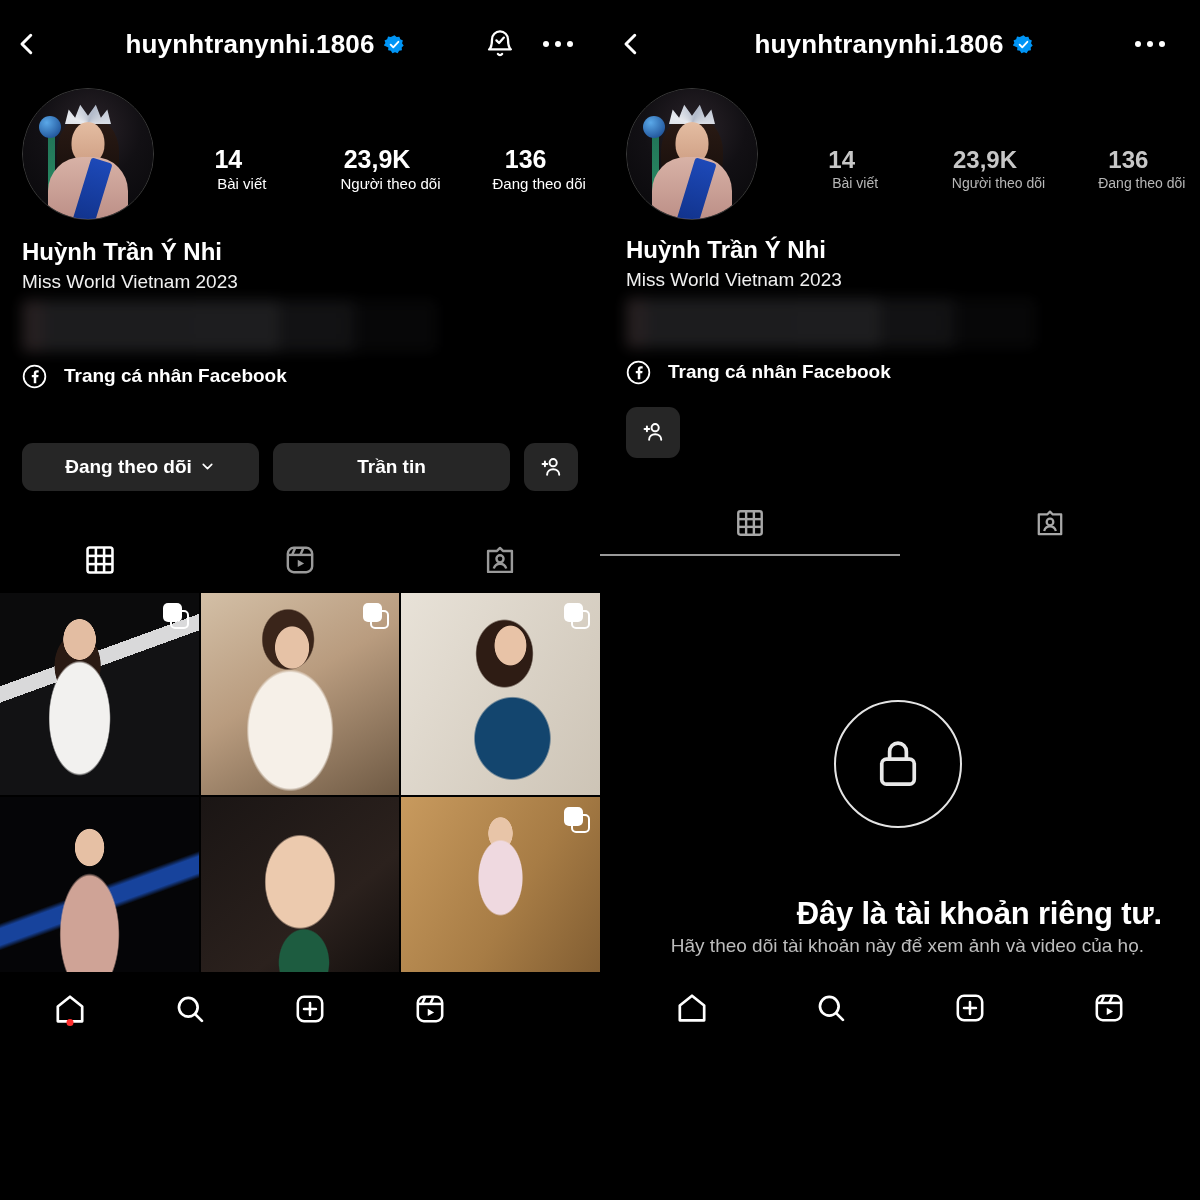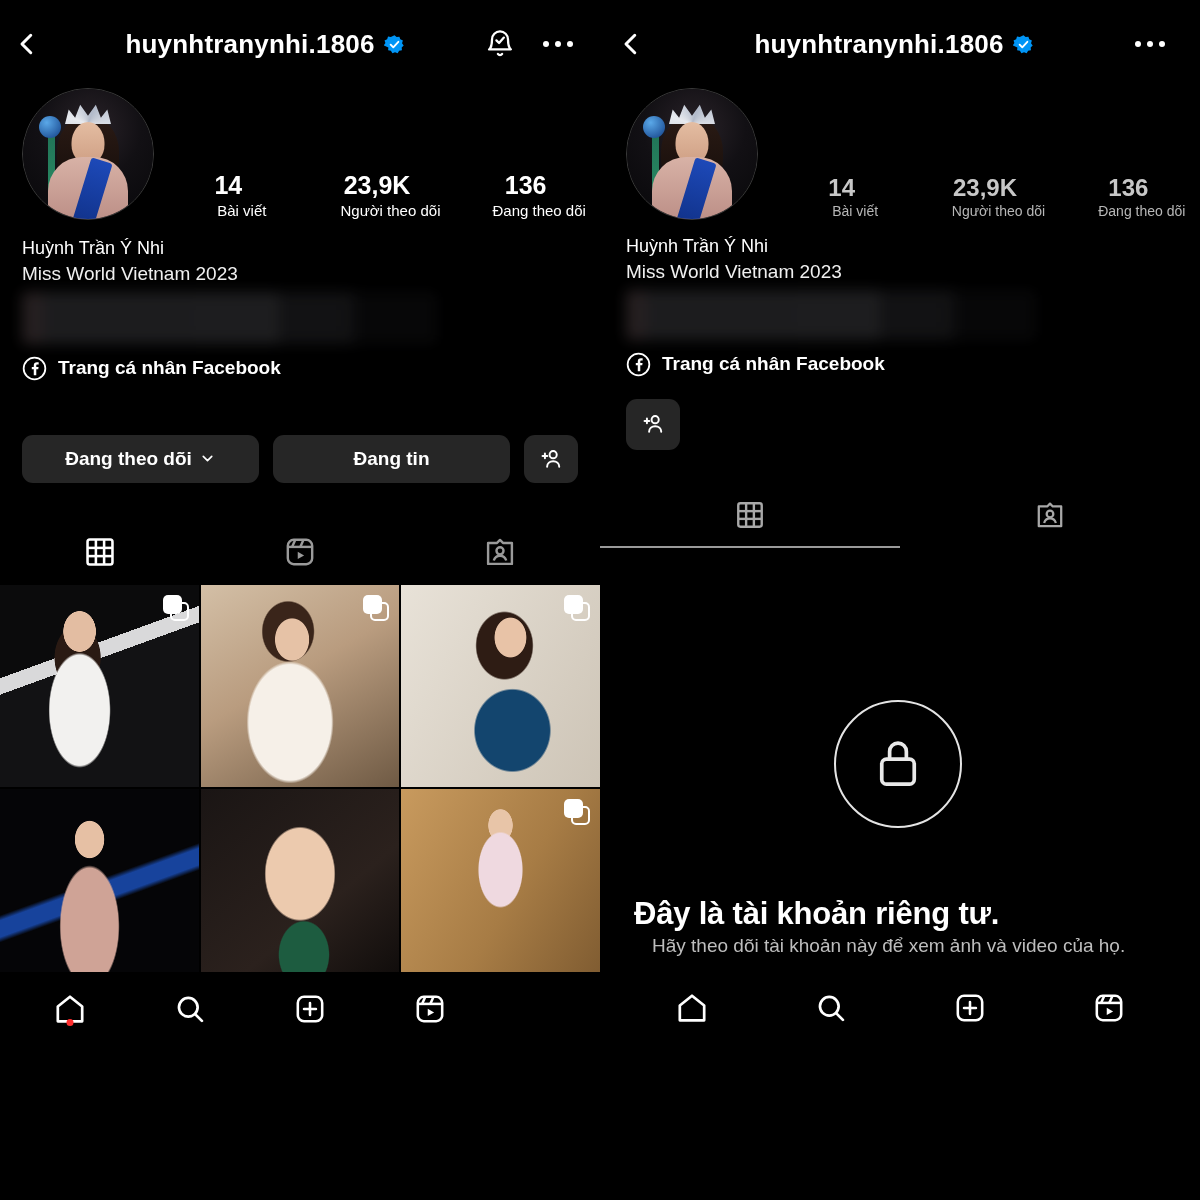--- a/index.html
+++ b/index.html
@@ -18,21 +18,21 @@
   .uname-wrap { flex:1; display:flex; align-items:center; justify-content:center; gap:9px; }
   .uname { color:#fff; font-size:26px; font-weight:bold; letter-spacing:.2px; }
   .verified { width:21px; height:21px; flex:0 0 auto; }
   .hdr-actions { display:flex; align-items:center; gap:10px; padding-right:18px; }
   .hdr-actions.r { padding-right:26px; }
   .icobtn { width:48px; height:48px; display:flex; align-items:center; justify-content:center; cursor:pointer; }
   .dots { display:flex; gap:6px; align-items:center; }
   .dots i { width:6px; height:6px; border-radius:50%; background:#fff; display:block; }
 
   
-  .ptop { display:flex; align-items:flex-end; padding:0 0 0 22px; }
+  .ptop { display:flex; align-items:center; padding:0 0 0 22px; }
   .avatar {
     width:132px; height:132px; border-radius:50%; flex:0 0 auto;
     border:1px solid #3a3a3a; overflow:hidden; position:relative;
     background:#0a0a0a; cursor:pointer;
   }
   .avatar .av-img { position:absolute; inset:0; }
   .av-bg { position:absolute; inset:0; background:
       radial-gradient(circle at 52% 30%, #2a2329 0%, #121014 45%, #070709 100%); }
   .av-crown { position:absolute; left:50%; top:10%; transform:translateX(-50%);
       width:46px; height:22px;
@@ -63,31 +63,31 @@
   .stat .lbl { font-size:15px; line-height:1.3;margin-left:27px; }
   .screen.left .stat .num, .screen.left .stat .lbl { color:#fff; }
   .screen.right .stat .num { color:#c7c7c7; }
   .screen.right .stat .lbl { color:#b7b7b7; }
   .screen.right .stats { padding-left:12px; }
   .screen.right .stat .num { font-size:24px; }
   .screen.right .stat .lbl { font-size:14px; }
 
   
   .bio { padding:16px 22px 0 22px; }
-  .fullname { color:#fff; font-size:18px; font-weight:normal; line-height:1.35; }
+  .fullname { color:#fff; font-size:24px; font-weight:bold; line-height:1.35; }
   .btitle { color:#f0f0f0; font-size:19px; line-height:1.45; }
   .blurline {
     margin-top:4px; height:52px; width:415px;
     background:
       linear-gradient(90deg, rgba(90,75,78,.5) 0 5%, rgba(62,62,66,.55) 5% 42%,
         rgba(70,70,74,.5) 42% 62%, rgba(48,48,52,.45) 62% 80%, rgba(30,30,33,.3) 80% 100%);
     filter:blur(7px); opacity:.85; border-radius:4px;
   }
   .screen.right .blurline { width:410px; height:50px; }
-  .fblink { display:flex; align-items:center; gap:11px; margin-top:12px; cursor:pointer; }
+  .fblink { display:flex; align-items:center; gap:17px; margin-top:12px; cursor:pointer; }
   .fblink .txt { color:#fff; font-size:19px; font-weight:bold; }
 
   
   .actions { display:flex; gap:14px; padding:0 22px; align-items:center; }
   .btn {
     background:#262626; color:#fff; border-radius:11px; height:48px;
     display:flex; align-items:center; justify-content:center;
     font-size:19px; font-weight:bold; cursor:pointer; gap:7px;
   }
   .btn.grow { flex:1; }
@@ -106,21 +106,21 @@
   .grid { display:grid; grid-template-columns:repeat(3,1fr); gap:2px; }
   .cell { position:relative; overflow:hidden; background:#111; cursor:pointer; }
   .cell .ph { position:absolute; inset:0; }
   .carousel { position:absolute; top:10px; right:10px; width:26px; height:26px; }
   .carousel .b { position:absolute; right:0; bottom:0; width:19px; height:19px;
       border:2px solid #fff; border-radius:5px; }
   .carousel .f { position:absolute; left:0; top:0; width:19px; height:19px;
       background:#fff; border-radius:5px; }
 
   
-  .private { position:absolute; left:0; right:4px; top:700px; text-align:left; padding:0 34px; }
+  .private { position:absolute; left:0; right:4px; top:700px; text-align:right; padding:0 34px; }
   .lockwrap { display:flex; justify-content:center; }
   .lockcircle { width:128px; height:128px; border:2px solid #e4e4e4; border-radius:50%;
       display:flex; align-items:center; justify-content:center; }
   .priv-title { color:#fff; font-size:31px; font-weight:bold; margin-top:68px; letter-spacing:-.2px; }
   .priv-sub { color:#bdbdbd; font-size:19px; line-height:1.5; padding:0 18px; }
 
   
   .botnav { position:absolute; left:0; right:0; bottom:0; height:88px;
       display:flex; align-items:center; background:#000; }
   .navitem { flex:1; display:flex; align-items:center; justify-content:center;
@@ -213,21 +213,21 @@
     <div style="height:54px"></div>
 
     <div class="actions">
       <div class="btn grow">
         <span>Đang theo dõi</span>
         <svg width="17" height="17" viewBox="0 0 24 24" fill="none" stroke="#fff" stroke-width="2.3" stroke-linecap="round" stroke-linejoin="round">
             <polyline points="6 9 12 15 18 9"></polyline>
           </svg>
       </div>
       <div class="btn grow">
-        <span>Đang tin</span>
+        <span>Trần tin</span>
       </div>
       <div class="btn sq">
         <svg width="26" height="26" viewBox="0 0 24 24" fill="none" stroke="#fff" stroke-width="1.8" stroke-linecap="round" stroke-linejoin="round">
             <circle cx="14" cy="8" r="3.3"></circle>
             <path d="M8.4 19.2c0-3.1 2.5-5.2 5.6-5.2s5.6 2.1 5.6 5.2"></path>
             <line x1="4.2" y1="9.2" x2="8.6" y2="9.2"></line>
             <line x1="6.4" y1="7" x2="6.4" y2="11.4"></line>
           </svg>
       </div>
     </div>

